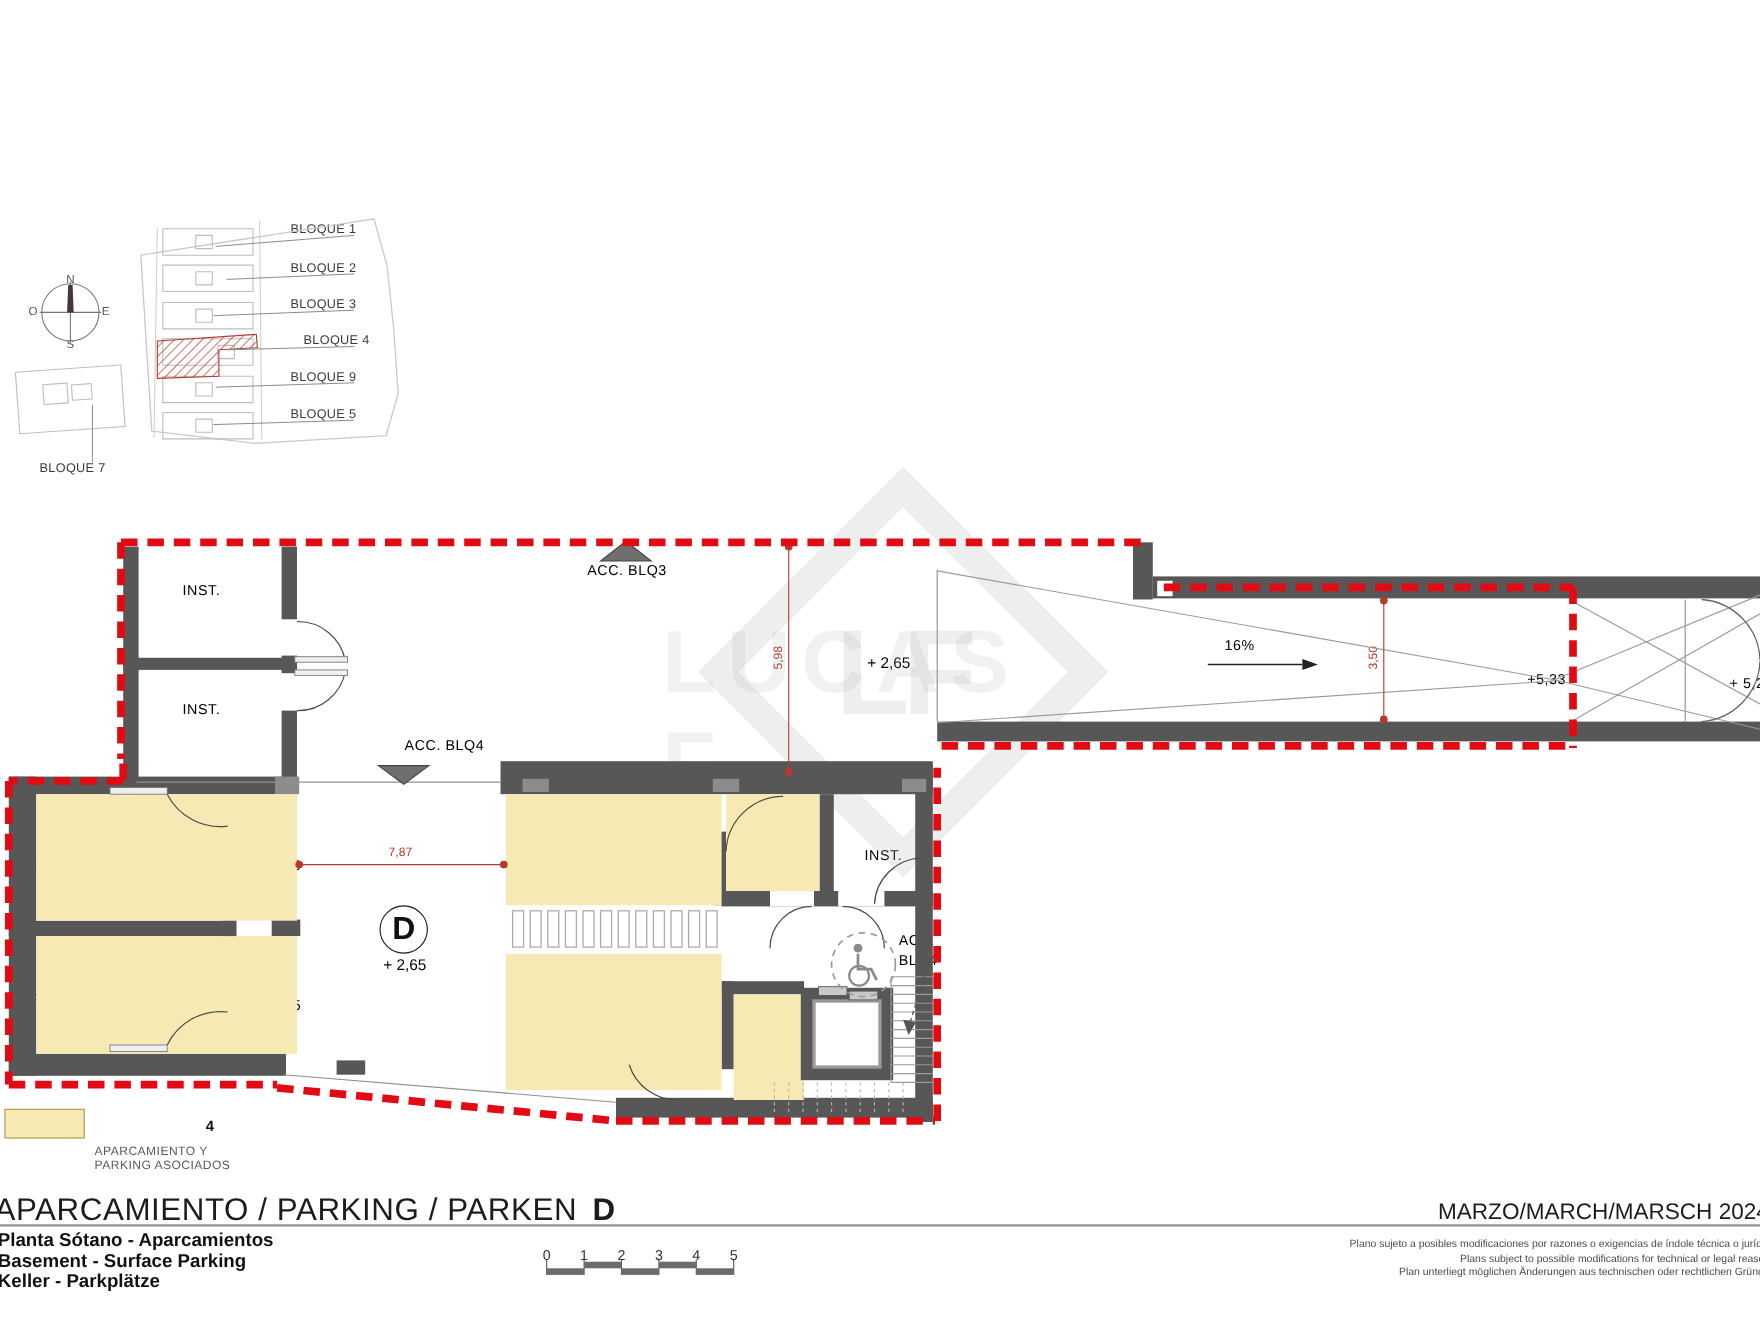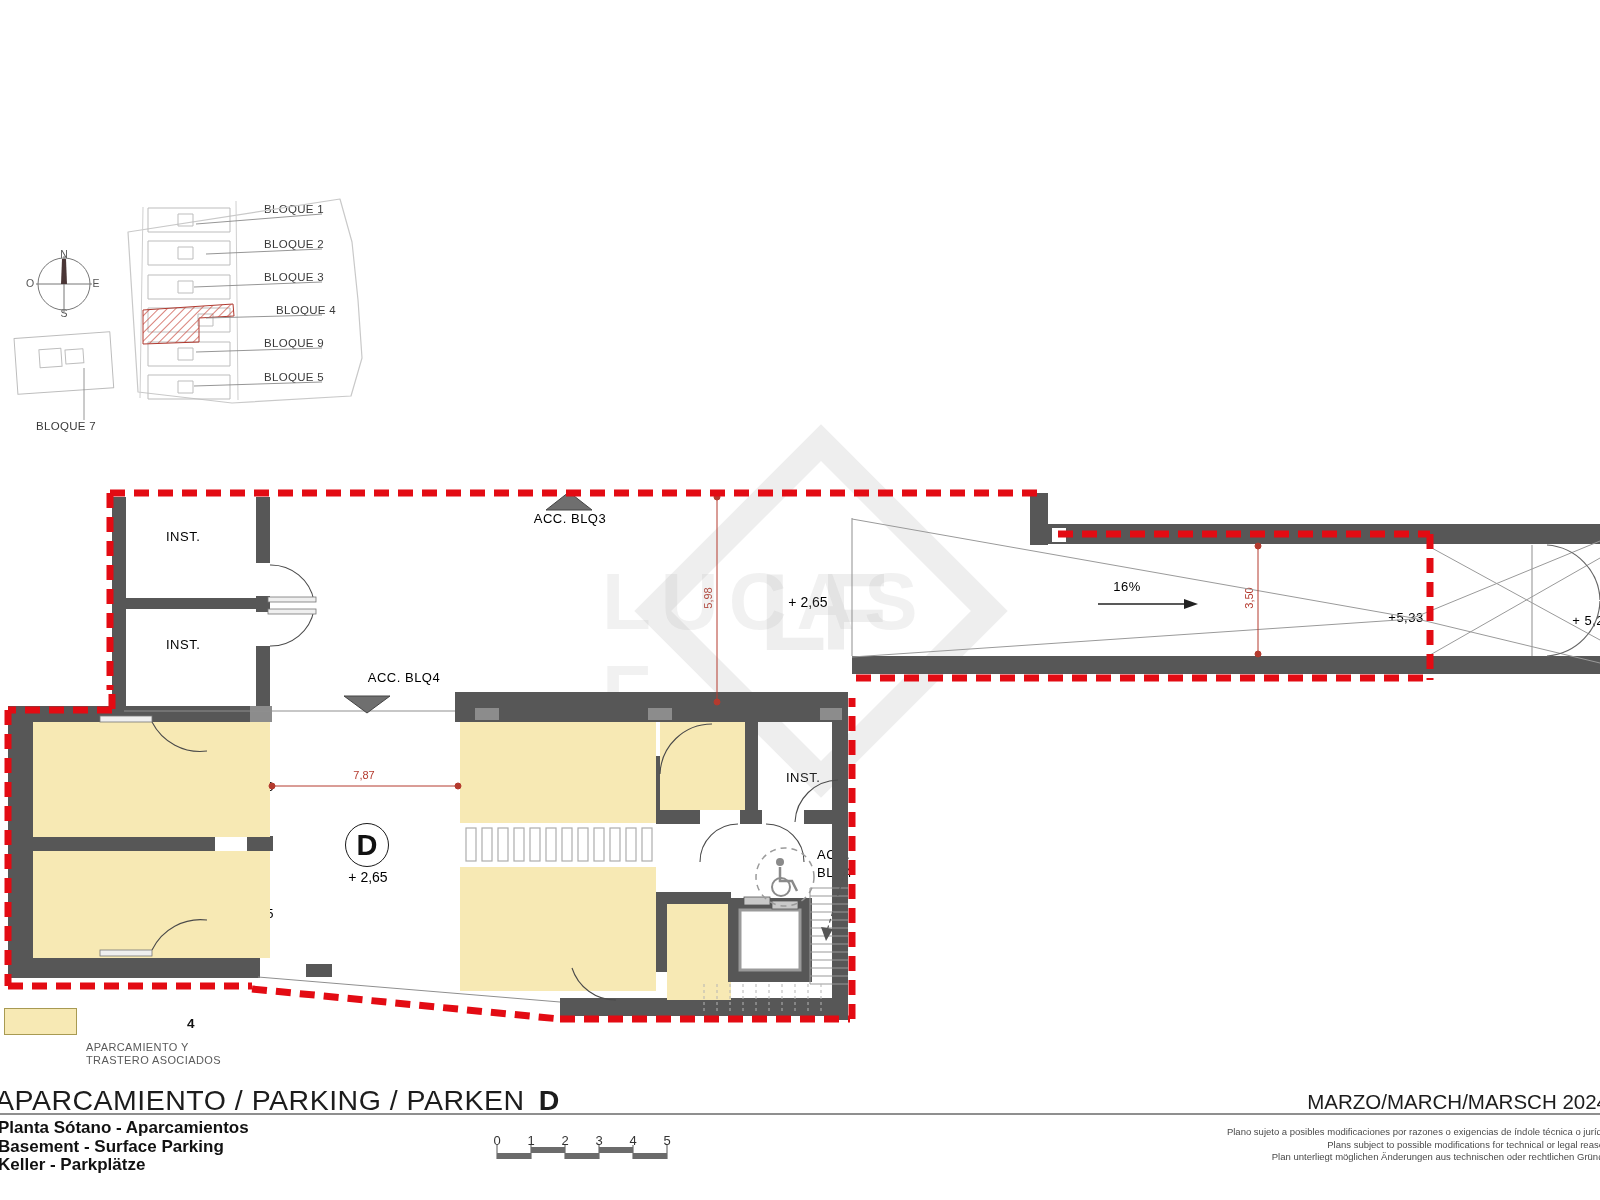--- a/index.html
+++ b/index.html
@@ -336,21 +336,21 @@
   <div class="lbl s13" style="left:786px;top:771px;">INST.</div>
   <div class="lbl s11 red c" style="left:364px;top:769px;">7,87</div>
   <div class="d-circle">D</div>
   <div class="lbl s14 c" style="left:368px;top:870px;">+ 2,65</div>
   <div class="lbl s13" style="left:817px;top:848px;">ACC.</div>
   <div class="lbl s13" style="left:817px;top:866px;">BLQ4</div>
 
   <div class="legend-swatch"></div>
   <div class="legend-text">
     <div>APARCAMIENTO Y</div>
-    <div>TRASTERO ASOCIADOS</div>
+    <div>PARKING ASOCIADOS</div>
   </div>
   <div class="legend-count">4</div>
 
   <div class="title-main">
     <span>APARCAMIENTO / PARKING / PARKEN</span><b>D</b>
   </div>
   <div class="title-date">MARZO/MARCH/MARSCH 2024</div>
   <div class="rule"></div>
   <div class="subtitles">
     <div>Planta Sótano - Aparcamientos</div>

